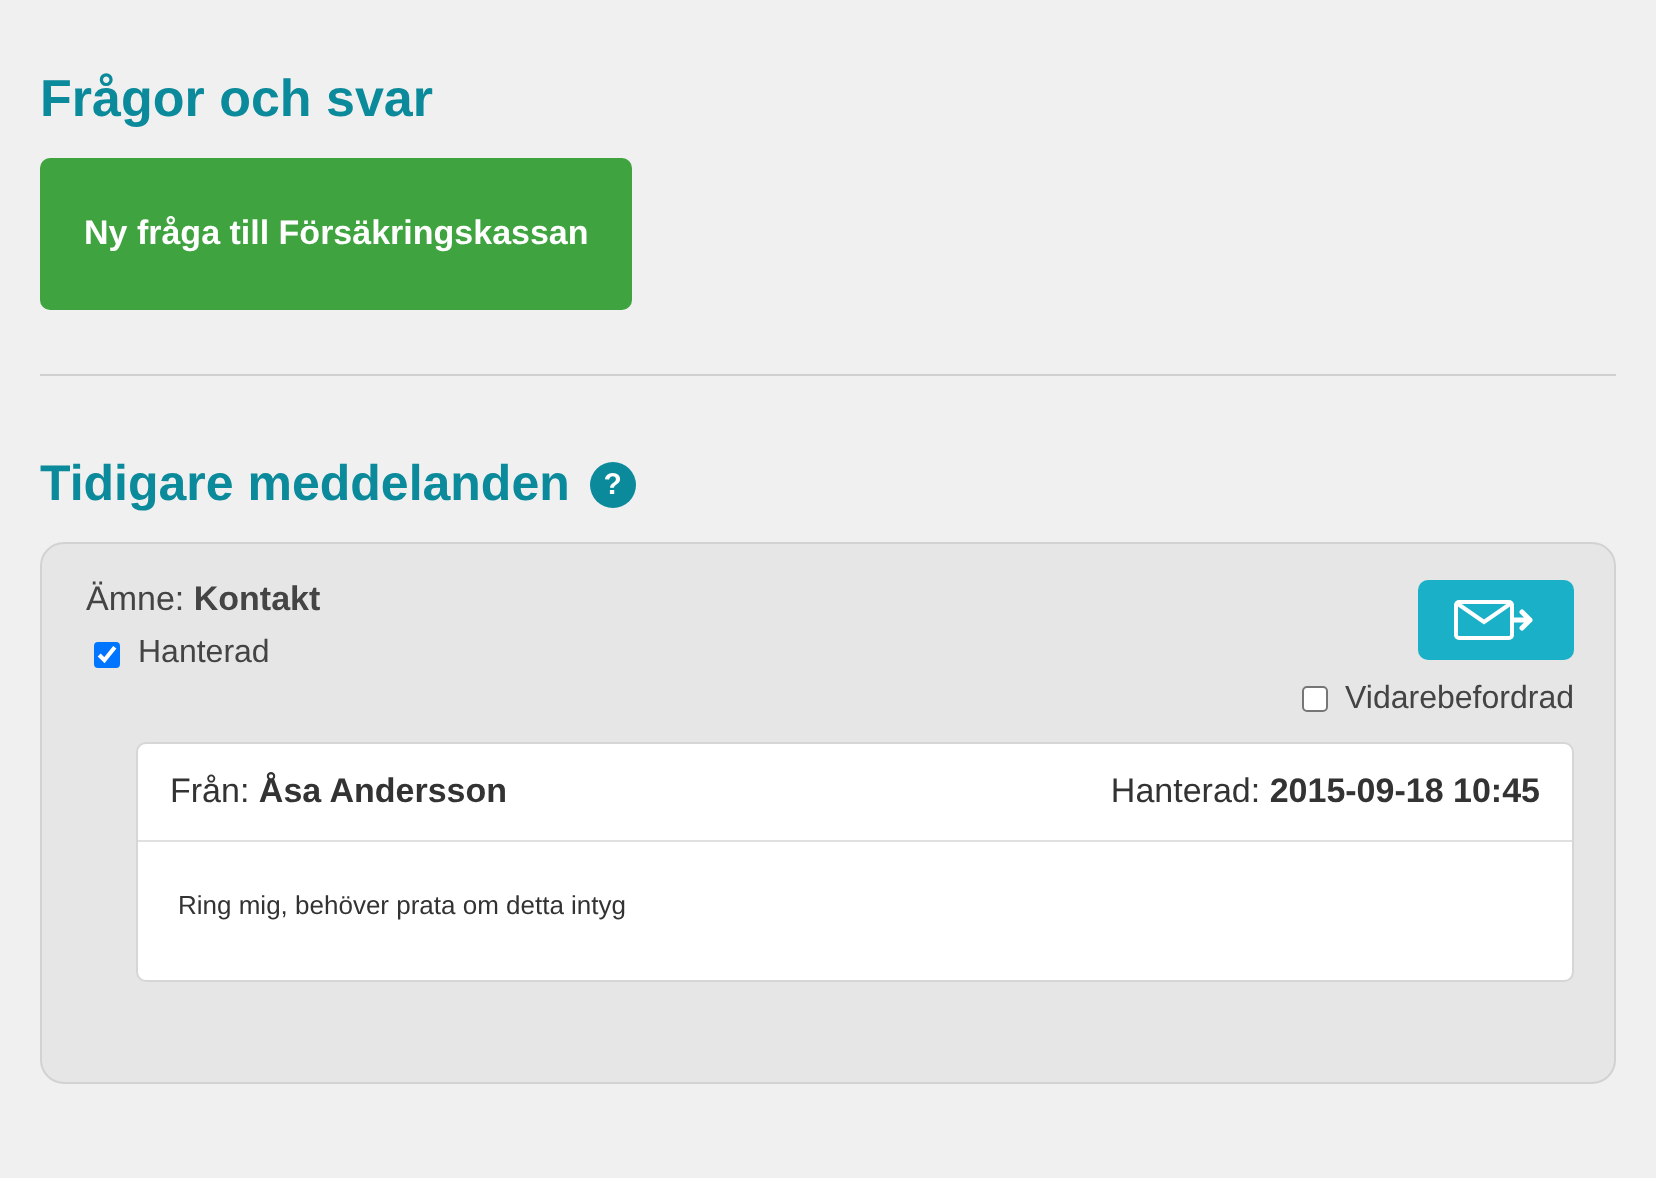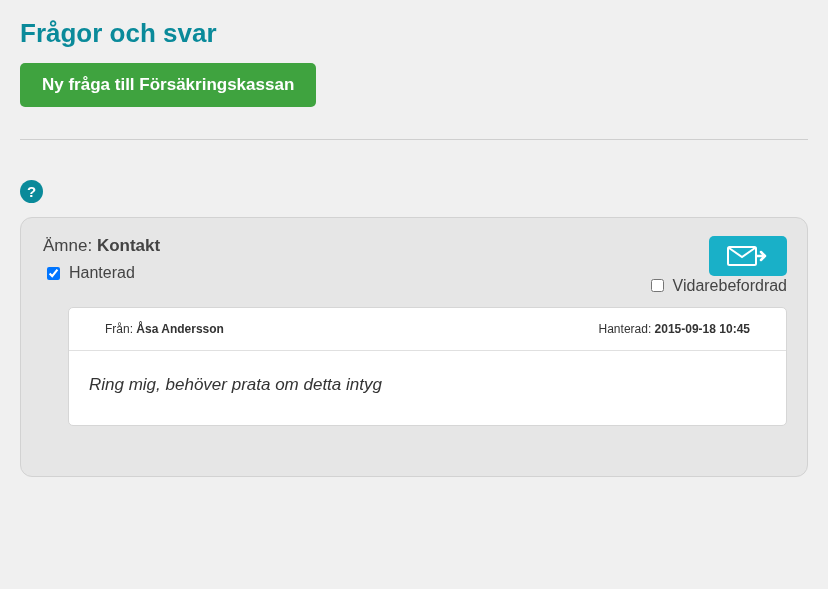--- a/index.html
+++ b/index.html
@@ -7,34 +7,35 @@
     margin: 0;
     padding: 0;
     width: 828px;
     height: 589px;
     background: #f0f0f0;
     font-family: Arial, Helvetica, sans-serif;
     color: #333;
   }
   .page {
     padding: 18px 20px 20px 20px;
+    margin-top: 16px;
   }
   .page-title {
     color: #0a8a9a;
     font-size: 26px;
     font-weight: bold;
     margin: 0 0 14px 0;
   }
   .ask-btn {
     display: inline-block;
     background: #3fa33f;
     color: #fff;
     border: none;
     border-radius: 5px;
-    padding: 12px 22px;
+    padding: 28px 22px;
     font-size: 17px;
     font-weight: bold;
     cursor: pointer;
     text-align: right;
   }
   .divider {
     border: none;
     border-top: 1px solid #cfcfcf;
     margin: 32px 0 40px 0;
   }
@@ -86,21 +87,21 @@
     color: #444;
     display: flex;
     align-items: flex-start;
     gap: 6px;
   }
   .checkbox-row input { cursor: pointer; }
   .right-col {
     display: flex;
     flex-direction: column;
     align-items: flex-end;
-    gap: 0;
+    gap: 10px;
   }
   .forward-btn {
     background: #19b0c8;
     border: none;
     border-radius: 5px;
     width: 78px;
     height: 40px;
     display: flex;
     align-items: center;
     justify-content: center;
@@ -118,42 +119,42 @@
   .message {
     background: #fff;
     border: 1px solid #d6d6d6;
     border-radius: 5px;
     overflow: hidden;
     margin-left: 25px;
   }
   .msg-header {
     display: flex;
     justify-content: space-between;
-    padding: 14px 36px;
+    padding: 14px 16px;
     border-bottom: 1px solid #e0e0e0;
-    font-size: 12px;
+    font-size: 17px;
     color: #333;
   }
   .msg-header .bold { font-weight: bold; }
   .msg-body {
     padding: 24px 20px 30px 20px;
-    font-size: 17px;
+    font-size: 13px;
     color: #333;
-    font-style: italic;
   }
 </style>
 </head>
 <body>
 
 <div class="page">
   <h1 class="page-title">Frågor och svar</h1>
   <button class="ask-btn">Ny fråga till Försäkringskassan</button>
   <hr class="divider">
 
   <div class="section-row">
+    <h2 class="section-title">Tidigare meddelanden</h2>
     <span class="help-badge">?</span>
   </div>
 
   <div class="card">
     <div class="card-top">
       <div>
         <div class="subject-row">
           <span>Ämne:</span>
           <span class="subject-value">Kontakt</span>
         </div>

